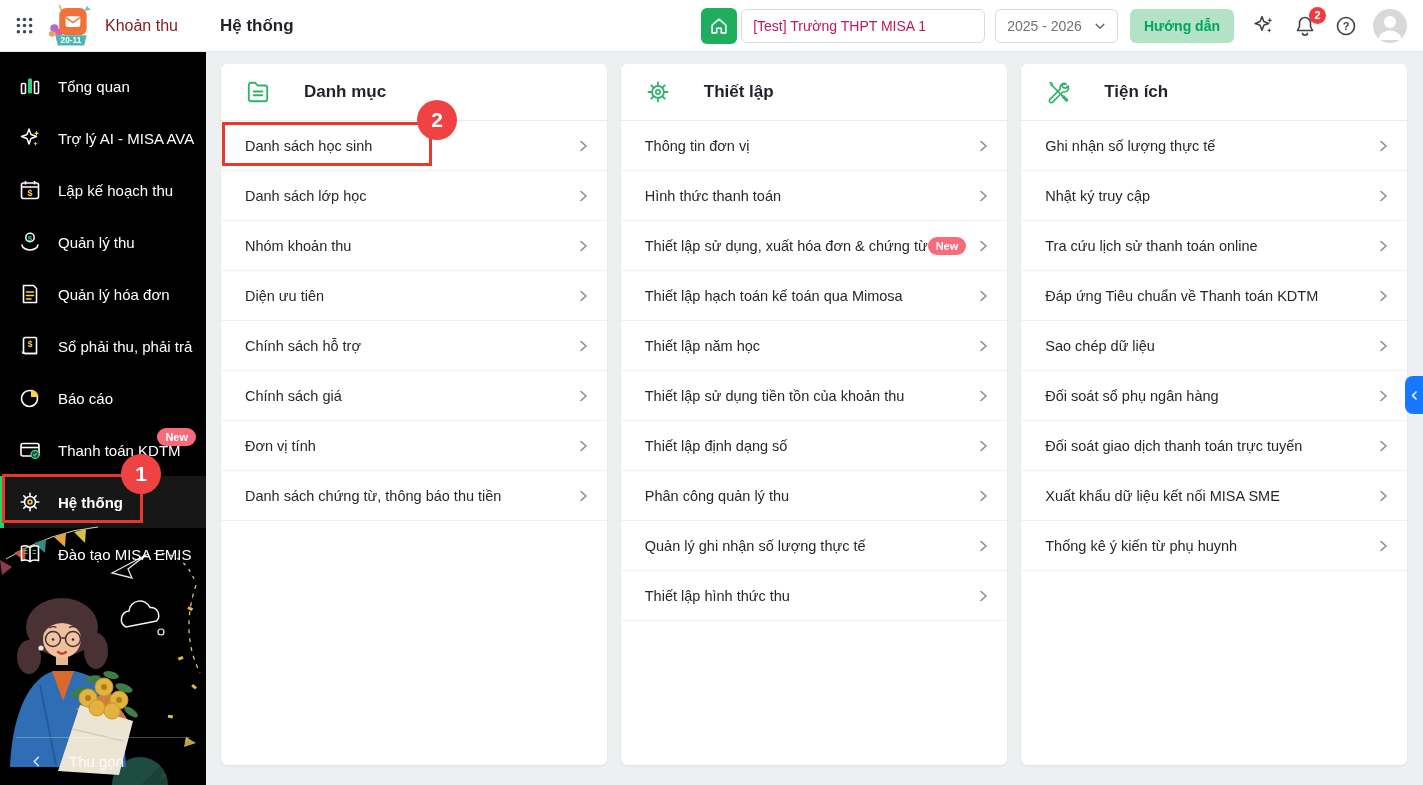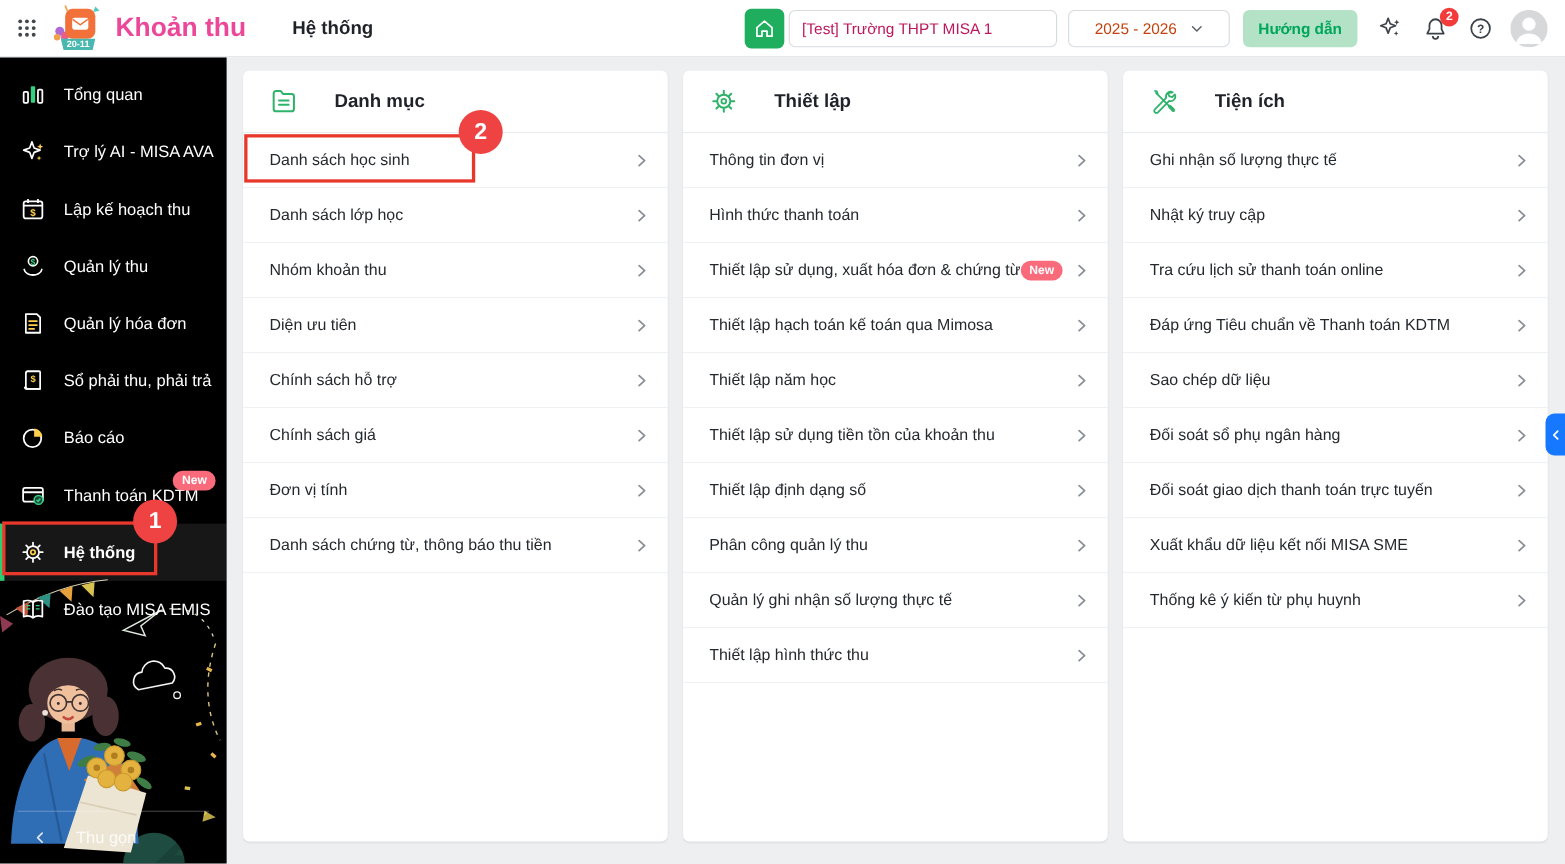--- a/index.html
+++ b/index.html
@@ -7,29 +7,29 @@
     width:1423px;height:785px;overflow:hidden;position:relative;
     font-family:"Liberation Sans","DejaVu Sans",sans-serif;
     background:#edeff1;color:#24292e;
   }
   
   .topbar{position:fixed;top:0;left:0;width:1423px;height:52px;background:#fff;
     border-bottom:1px solid #e4e7ea;display:flex;align-items:center;
     padding:0 16px 0 14px;box-sizing:border-box;z-index:30}
   .grid-icon{display:flex;cursor:pointer}
   .logo{margin-left:12px;display:flex;cursor:pointer}
-  .app-title{font-size:24px;font-weight:700;color:#ec4899;margin-left:10px;white-space:nowrap}
+  .app-title{font-size:16px;font-weight:400;color:#7f1d1d;margin-left:10px;white-space:nowrap}
   .page-title{font-size:17px;font-weight:600;color:#1f2329;margin-left:42px;white-space:nowrap}
   .school-box{margin-left:auto;display:flex;align-items:center;gap:4px}
   .home-btn{width:36px;height:36px;border-radius:6px;background:#1fae5e;display:flex;
     align-items:center;justify-content:center;cursor:pointer;flex:none}
   .school-input{width:244px;height:34px;border:1px solid #d7dbdf;border-radius:6px;
     padding:0 11px;font-size:14px;color:#be185d;box-sizing:border-box;font-family:inherit;outline:none}
   .year-select{margin-left:10px;height:34px;border:1px solid #d7dbdf;border-radius:6px;
-    display:flex;align-items:center;padding:0 23px;font-size:14px;color:#c2410c;gap:12px;
+    display:flex;align-items:center;padding:0 11px;font-size:14px;color:#737373;gap:12px;
     font-weight:500;cursor:pointer;background:#fff;box-sizing:border-box}
   .guide-btn{margin-left:12px;height:34px;background:#b3e2c6;color:#00a65a;font-weight:700;
     font-size:14px;border:none;border-radius:6px;padding:0 14px;cursor:pointer;font-family:inherit}
   .icon-btn{margin-left:17px;position:relative;cursor:pointer;display:flex}
   .bell-badge{position:absolute;top:-7px;right:-9px;background:#f33b3b;color:#fff;border-radius:9px;
     min-width:17px;height:17px;font-size:11px;font-weight:700;display:flex;align-items:center;
     justify-content:center;padding:0 2px;box-sizing:border-box}
   .avatar{margin-left:15px;cursor:pointer;display:flex}
   
   .sidebar{position:fixed;top:52px;left:0;width:206px;height:733px;background:#000000;z-index:20;overflow:hidden}

